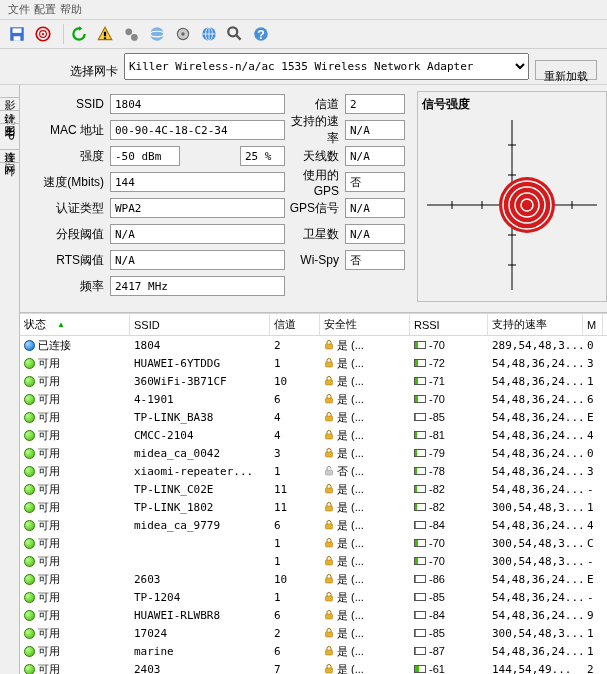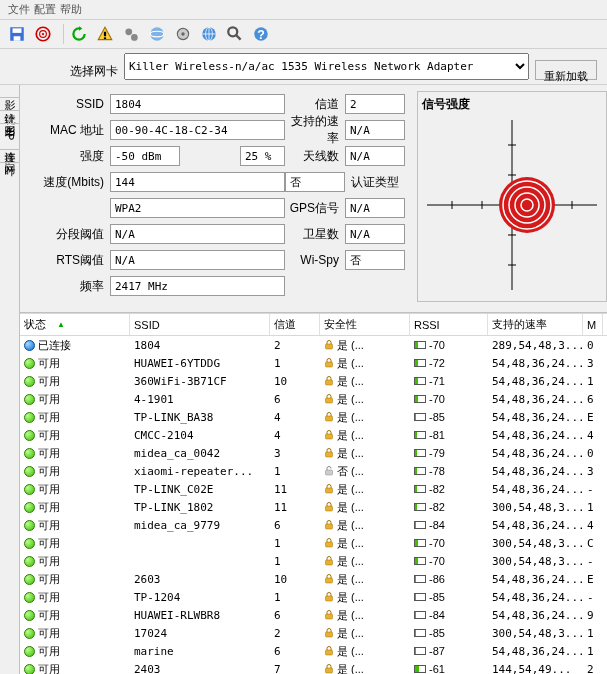--- a/index.html
+++ b/index.html
@@ -146,20 +146,21 @@
         <div class="finput">N/A</div>
 
         <div class="flabel">强度</div>
         <div class="finput" style="width:70px">-50 dBm</div>
         <div class="finput">25 %</div>
         <div class="flabel">天线数</div>
         <div class="finput">N/A</div>
 
         <div class="flabel">速度(Mbits)</div>
         <div class="finput" style="grid-column:2/4">144</div>
+        <div class="flabel">使用的GPS</div>
         <div class="finput">否</div>
 
         <div class="flabel">认证类型</div>
         <div class="finput" style="grid-column:2/4">WPA2</div>
         <div class="flabel">GPS信号</div>
         <div class="finput">N/A</div>
 
         <div class="flabel">分段阈值</div>
         <div class="finput" style="grid-column:2/4">N/A</div>
         <div class="flabel">卫星数</div>

